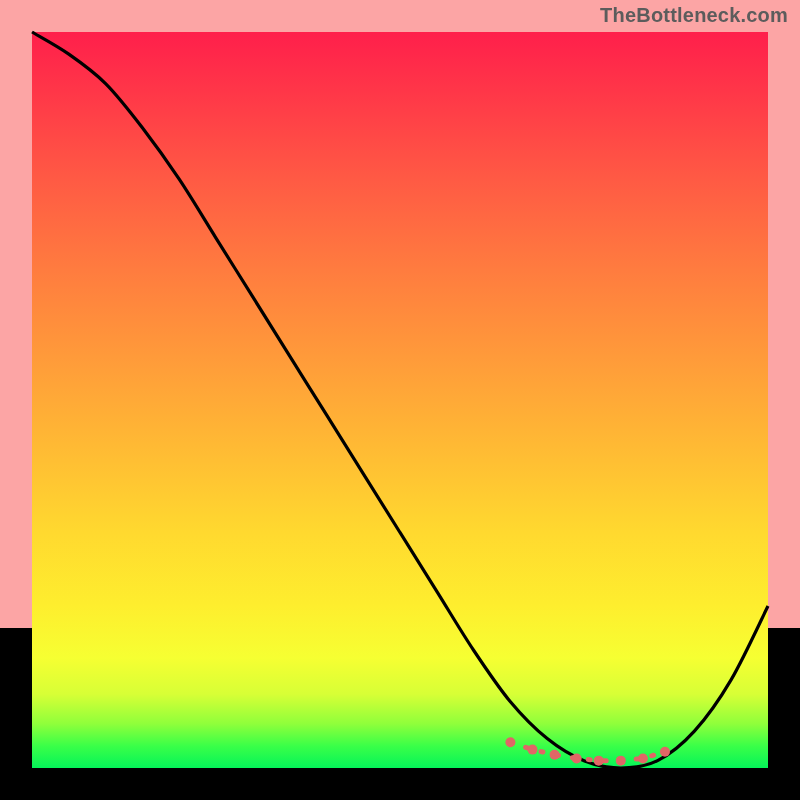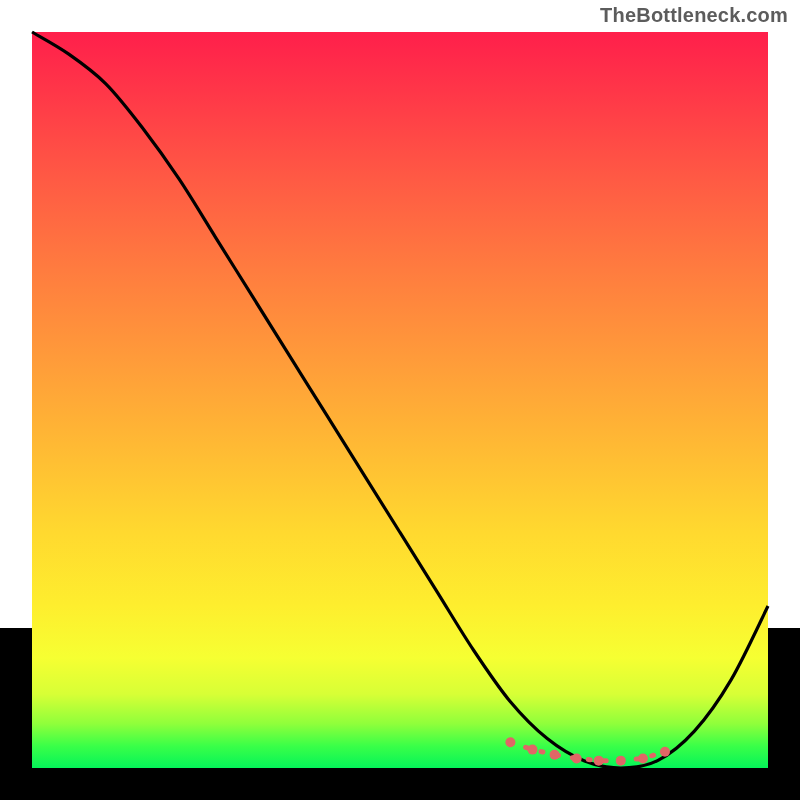--- a/index.html
+++ b/index.html
@@ -8,21 +8,21 @@
     width: 800px;
     height: 800px;
     background: #000;
     overflow: hidden;
     font-family: Arial, Helvetica, sans-serif;
   }
   .frame {
     position: relative;
     width: 800px;
     height: 628px;
-    background: #ffffff;
+    background: #fca5a5;
   }
   .watermark {
     position: absolute;
     top: 4px;
     right: 12px;
     color: #5c5c5c;
     font-size: 20px;
     font-weight: 600;
     letter-spacing: 0.2px;
     user-select: none;

